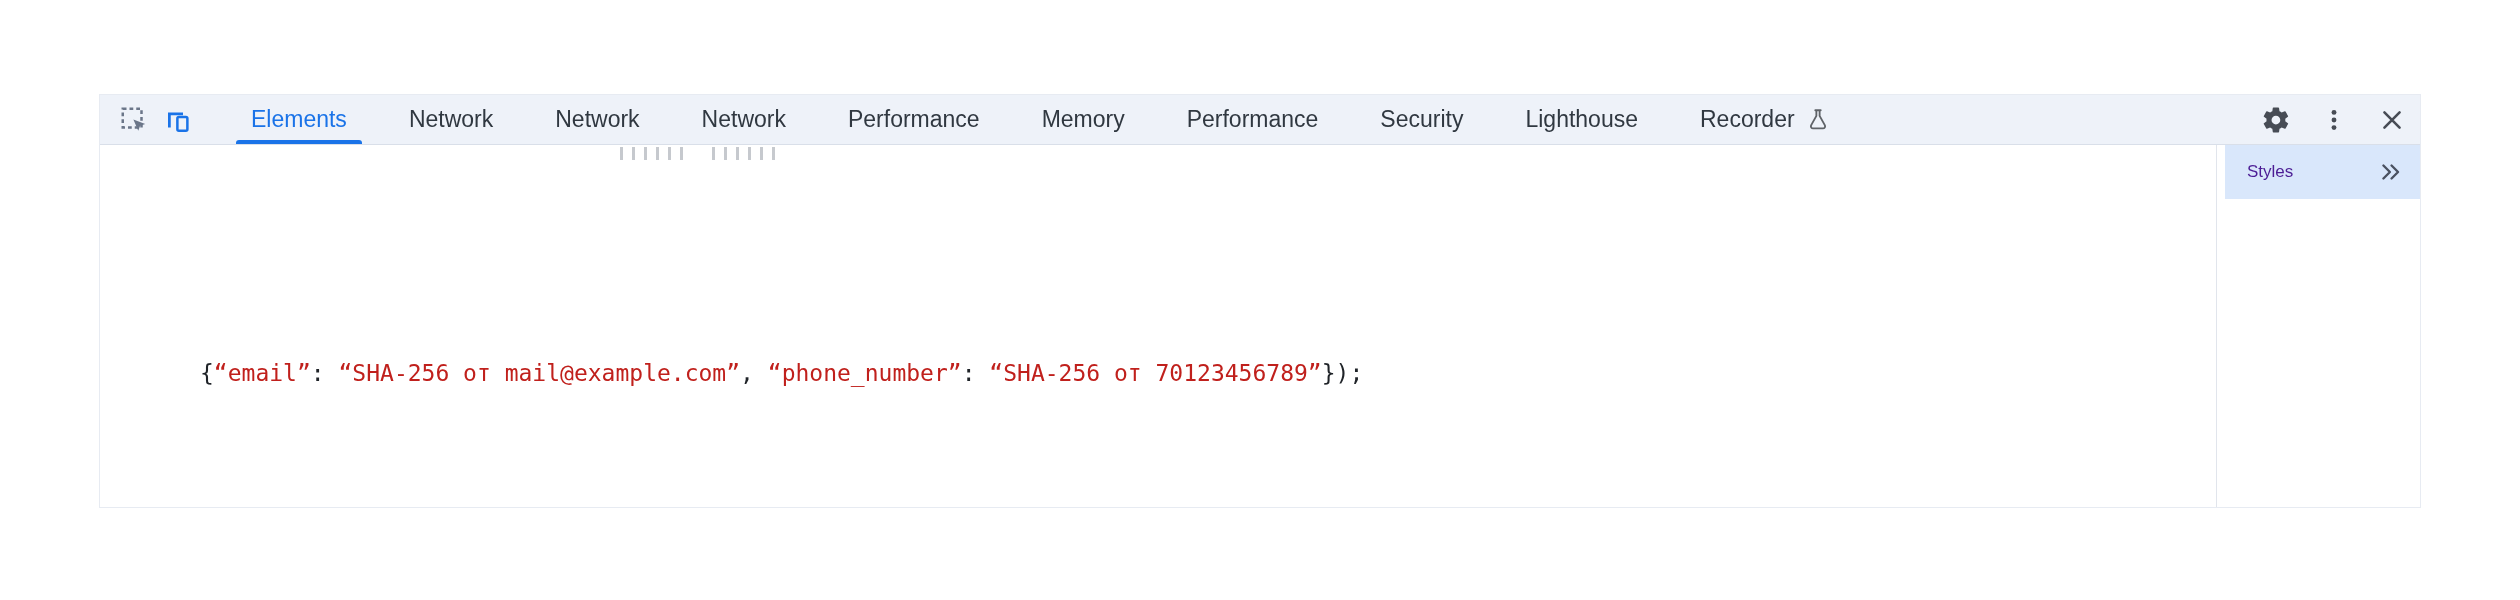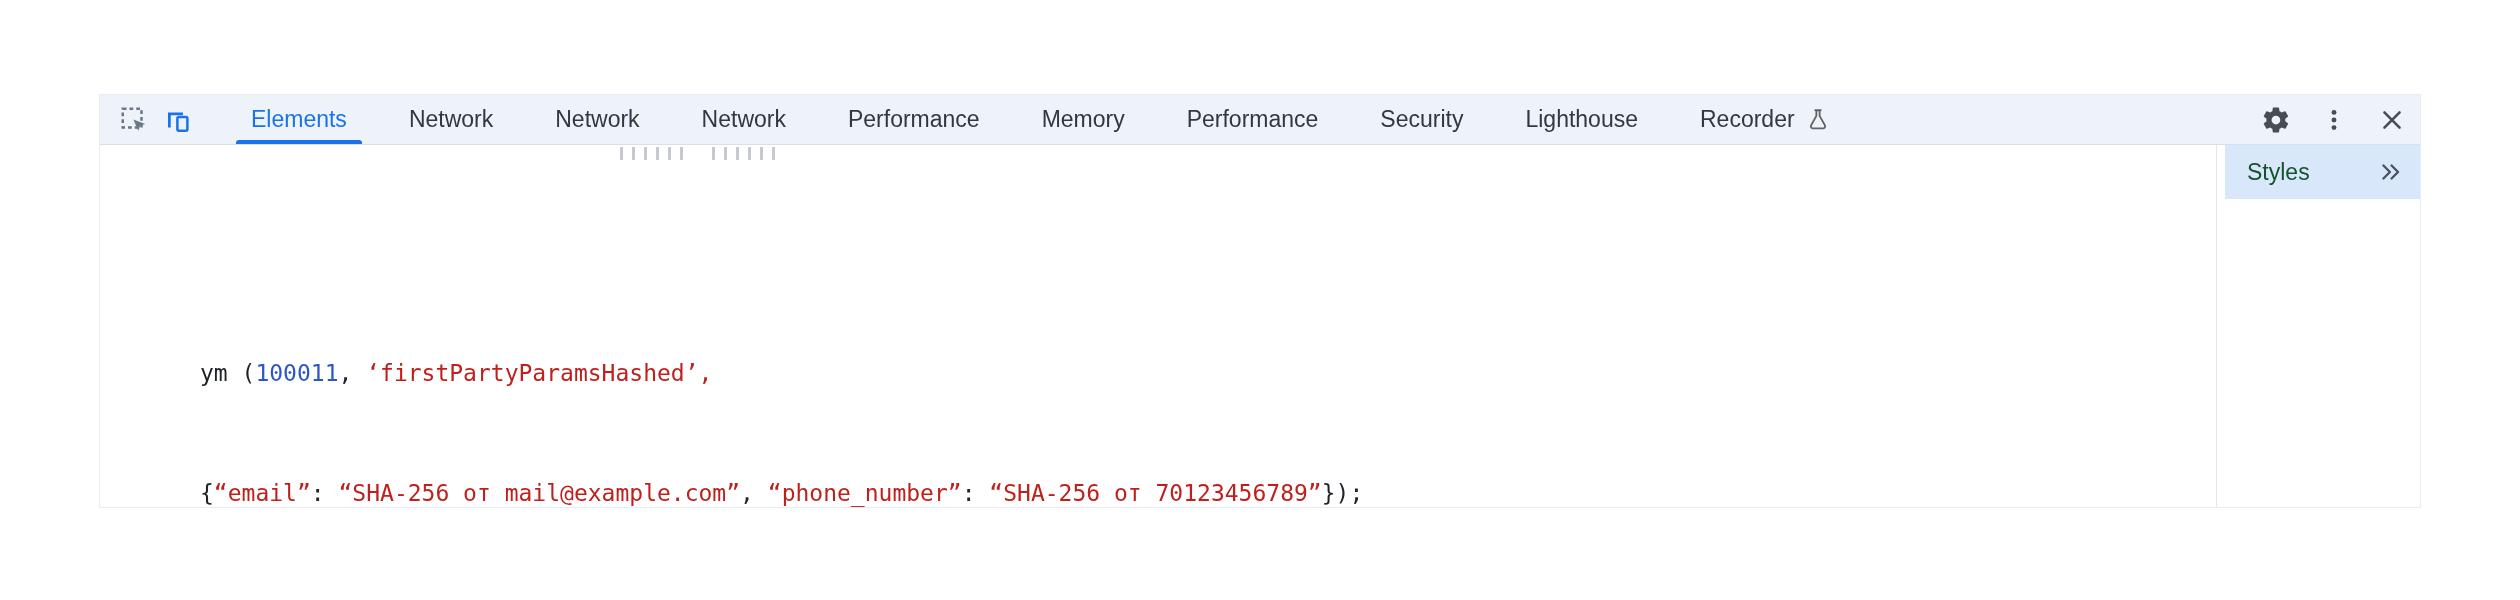--- a/index.html
+++ b/index.html
@@ -52,21 +52,21 @@
   
   .right-pane{
     width:204px;flex:0 0 auto;border-left:1px solid #e1e5ec;
     display:flex;flex-direction:column;background:#fff;box-sizing:border-box;
   }
   .styles-strip{
     margin-left:8px;height:54px;background:#d9e7fb;
     display:flex;align-items:center;justify-content:space-between;
     padding:0 16px 0 22px;cursor:pointer;
   }
-  .styles-label{font-size:23px;color:#14532d;}
+  .styles-label{font-size:17px;color:#4c1d95;}
 </style>
 </head>
 <body>
 
 <div class="devtools">
 
   <div class="toolbar">
     <div class="left-icons">
       <div class="icon-btn">
         <svg viewBox="0 0 24 24" width="30" height="30">
@@ -141,21 +141,20 @@
 
   <div class="content">
     <div class="main-pane">
 
       <div class="clipped-fragment">
         <div class="chunk" style="width:72px;"></div>
         <div class="chunk" style="width:64px;"></div>
       </div>
 
       <div class="code">
-        <div class="code-line"><span class="tok-plain">ym (</span><span class="tok-number">100011</span><span class="tok-plain">, </span><span class="tok-string">‘firstPartyParamsHashed’,</span></div>
         <div class="code-line"><span class="tok-plain">{</span><span class="tok-string">“email”</span><span class="tok-plain">: </span><span class="tok-string">“SHA-256 от mail@example.com”</span><span class="tok-plain">, </span><span class="tok-string">“phone_number”</span><span class="tok-plain">: </span><span class="tok-string">“SHA-256 от 70123456789”</span><span class="tok-plain">});</span></div>
       </div>
     </div>
 
     <div class="right-pane">
       <div class="styles-strip">
         <span class="styles-label">Styles</span>
         <svg viewBox="0 0 24 24" width="26" height="26">
           <path d="M5 6l6 6-6 6M12.5 6l6 6-6 6" fill="none" stroke="#4a5160" stroke-width="2.2" stroke-linecap="round" stroke-linejoin="round"></path>
         </svg>

